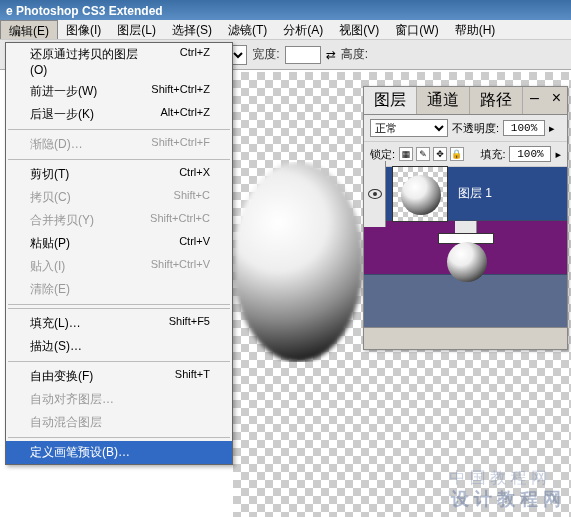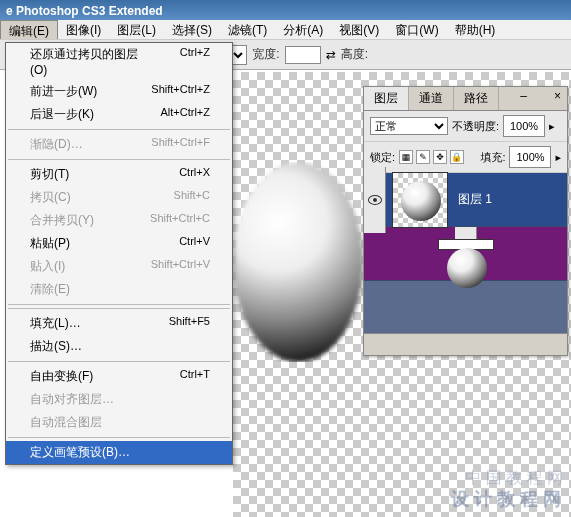--- a/index.html
+++ b/index.html
@@ -38,27 +38,27 @@
   width: 100%; height: 100%;
 }
 .sphere-big { position: absolute; top: 90px; left: 0; width: 130px; height: 200px; 
   background: radial-gradient(circle at 35% 30%, #fff 0%, #eee 30%, #888 60%, #222 85%);
   border-radius: 50%;
   clip-path: inset(0 0 0 -40px);
   filter: blur(2px);
 }
 
 .layers-panel { position: absolute; top: 86px; right: 3px; width: 205px; background: #e8e8e8; border: 1px solid #888; box-shadow: 1px 1px 3px rgba(0,0,0,0.3); z-index: 50; }
-.panel-tabs { display: flex; background: #d4d0c8; border-bottom: 1px solid #888; font-size: 12px; }
+.panel-tabs { display: flex; background: #d4d0c8; border-bottom: 1px solid #888; font-size: 16px; }
 .panel-tab { padding: 3px 10px; border-right: 1px solid #aaa; cursor: default; }
 .panel-tab.active { background: #e8e8e8; }
 .panel-close { margin-left: auto; padding: 2px 6px; }
 .panel-row { display: flex; align-items: center; padding: 4px 6px; gap: 4px; font-size: 11px; border-bottom: 1px solid #ccc; }
 .panel-select { width: 78px; height: 18px; border: 1px solid #888; background: #fff; font-size: 11px; }
-.panel-input { width: 42px; height: 22px; border: 1px solid #888; background: #fff; font-size: 11px; text-align: center; }
+.panel-input { width: 42px; height: 16px; border: 1px solid #888; background: #fff; font-size: 11px; text-align: center; font-family: Liberation Mono, monospace; }
 .lock-icons { display: flex; gap: 3px; }
 .lock-box { width: 14px; height: 14px; border: 1px solid #999; background: #fff; display: inline-flex; align-items: center; justify-content: center; font-size: 9px; }
 
 .layers-list { background: #5a6b8d; min-height: 160px; }
 .layer-row { display: flex; align-items: center; height: 54px; border-bottom: 1px solid #3a4a6a; }
 .layer-row.selected { background: #2b4c8c; color: #fff; }
 .layer-row:not(.selected) { background: #701a75; color: #fff; flex-direction: column; }
 .layer-vis { width: 22px; height: 66px; background: #e8e8e8; display: flex; align-items: center; justify-content: center; border-right: 1px solid #888; }
 .eye-icon { width: 14px; height: 10px; border: 1px solid #333; border-radius: 50%; position: relative; }
 .eye-icon::after { content:''; position:absolute; width:4px; height:4px; background:#333; border-radius:50%; top:2px; left:4px; }
@@ -75,21 +75,21 @@
 }
 .thumb-sphere { position:absolute; top:8px; left:8px; width:40px; height:40px; border-radius:50%;
   background: radial-gradient(circle at 35% 30%, #fff 0%, #eee 30%, #888 60%, #111 90%);
 }
 .layer-name { flex: 1; font-size: 12px; padding-left: 4px; }
 .layer-lock { width: 14px; margin-right: 8px; font-size: 11px; }
 
 .panel-bottom { height: 22px; background: #d4d0c8; border-top: 1px solid #888; }
 
 .watermark { position: absolute; bottom: 6px; right: 10px; font-size: 18px; color: rgba(100,120,160,0.5); font-weight: bold; z-index: 200; pointer-events: none; }
-.watermark2 { position: absolute; bottom: 28px; right: 8px; font-size: 16px; color: rgba(120,140,180,0.4); z-index: 200; pointer-events: none; text-align: center; }
+.watermark2 { position: absolute; bottom: 28px; right: 24px; font-size: 16px; color: rgba(120,140,180,0.4); z-index: 200; pointer-events: none; text-align: center; }
 </style>
 </head>
 <body>
 
 <div class="titlebar">
   <span>e Photoshop CS3 Extended</span>
 </div>
 
 <div class="menubar">
   <div class="menubar-item active"><span>编辑(E)</span></div>
@@ -162,21 +162,21 @@
   <div class="menu-item">
       <span class="label">填充(L)…</span>
       <span class="shortcut">Shift+F5</span>
     </div>
   <div class="menu-item">
       <span class="label">描边(S)…</span>
     </div>
   <div class="menu-separator"></div>
   <div class="menu-item">
       <span class="label">自由变换(F)</span>
-      <span class="shortcut">Ctrl+T</span>
+      <span class="shortcut">Shift+T</span>
     </div>
   <div class="menu-item disabled">
       <span class="label">自动对齐图层…</span>
     </div>
   <div class="menu-item disabled">
       <span class="label">自动混合图层</span>
     </div>
   <div class="menu-separator"></div>
   <div class="menu-item highlighted">
       <span class="label">定义画笔预设(B)…</span>

